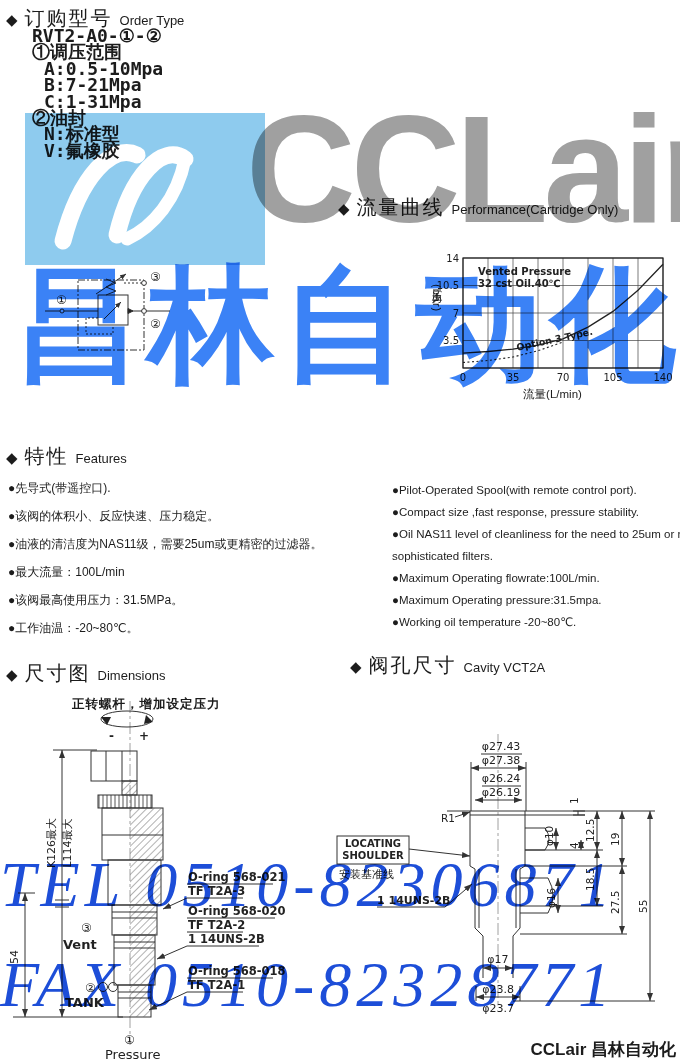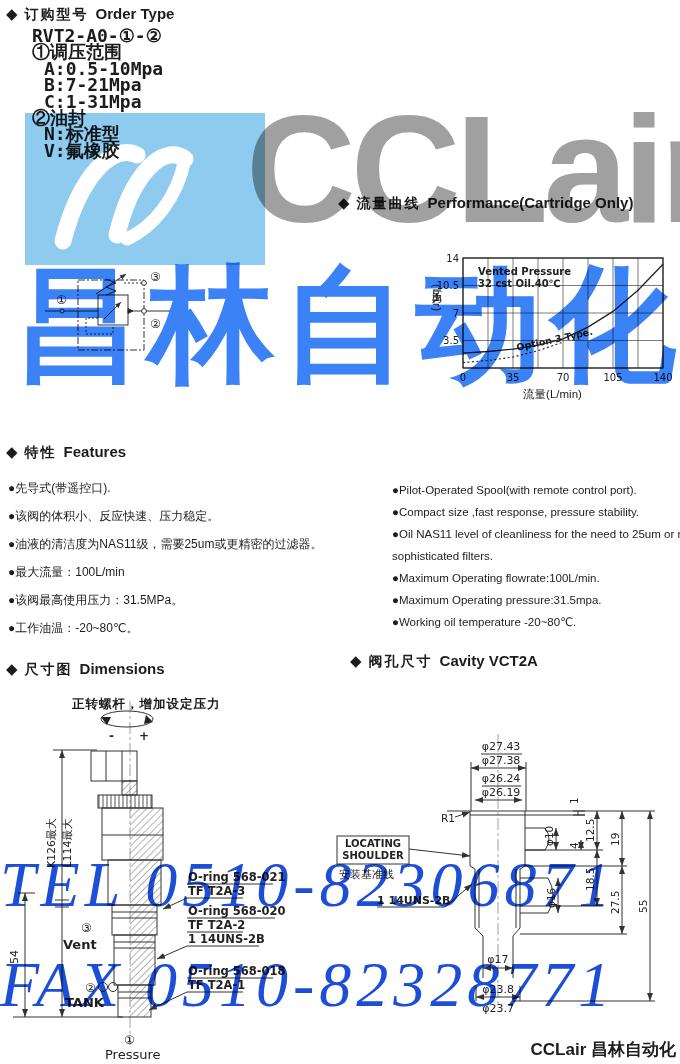--- a/index.html
+++ b/index.html
@@ -12,22 +12,22 @@
   .wm-cclair{left:246px;top:84px;width:434px;height:180px;overflow:hidden;white-space:nowrap;
              font-weight:bold;font-size:152px;line-height:170px;letter-spacing:-5px;color:#a0a0a0;}
   .wm-cn{left:14px;top:258px;width:666px;height:140px;overflow:hidden;white-space:nowrap;
          font-weight:bold;font-size:126px;line-height:134px;letter-spacing:8px;color:#3b82f6;}
   .wm-tel{left:0;top:848px;width:680px;white-space:nowrap;font-family:"Liberation Serif","DejaVu Serif",serif;
           font-style:italic;font-size:64px;letter-spacing:5px;color:#1d4ed8;}
   .wm-fax{top:948px;}
   
   .sec-head{position:absolute;display:flex;align-items:baseline;gap:7px;z-index:1;}
   .sec-head .dia{font-size:15px;}
-  .sec-head .cn{font-size:14px;font-weight:bold;letter-spacing:2px;}
-  .sec-head .en{font-size:15px;font-weight:bold;}
+  .sec-head .cn{font-size:20px;font-weight:normal;letter-spacing:2px;}
+  .sec-head .en{font-size:13px;font-weight:normal;}
   
   .order-body{left:32px;top:28px;font-family:"DejaVu Sans Mono","Liberation Mono",monospace;
               font-size:18px;font-weight:bold;line-height:16.4px;z-index:1;}
   .order-body .ind{padding-left:12px;}
   
   .ylab{left:429px;top:282px;writing-mode:vertical-rl;font-size:11px;letter-spacing:1px;z-index:1;}
   .xcap{left:425px;top:387px;width:255px;text-align:center;font-size:11.5px;z-index:1;}
   
   .feat-cn{left:8px;top:474px;width:345px;font-size:12px;line-height:28px;font-weight:500;z-index:1;}
   .feat-en{left:352px;top:479px;width:324px;font-size:11.5px;line-height:22px;z-index:1;margin-left:40px;}

